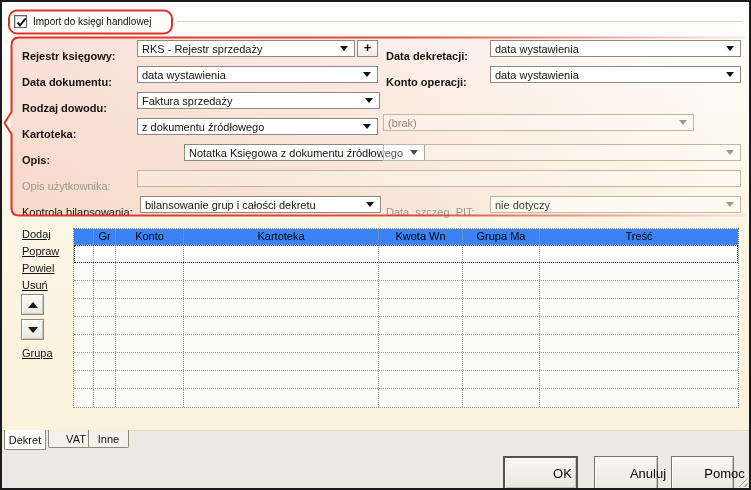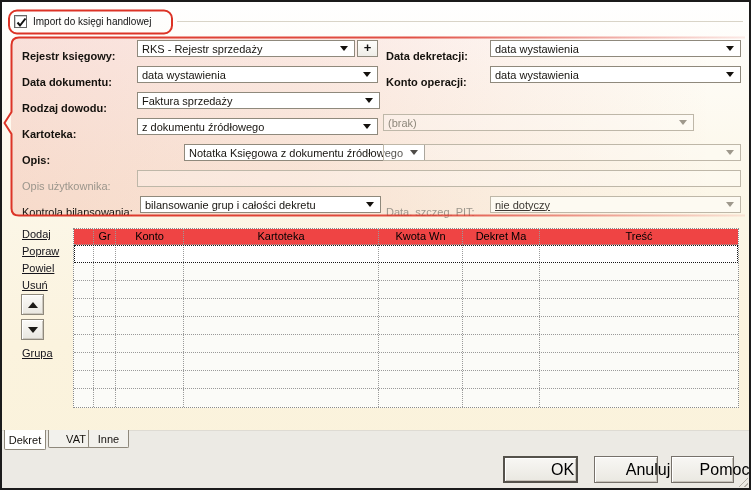--- a/index.html
+++ b/index.html
@@ -26,48 +26,48 @@
   .flabel.bold{font-weight:bold;}
   .flabel.dim{color:#9b968c;}
   
   .combo,.textbox{position:absolute;height:17px;background:#fff;border:1px solid #8f897c;display:flex;align-items:center;z-index:5;}
   .combo-text{flex:1;padding:8px 4px;font-size:11px;color:#17140f;white-space:nowrap;overflow:hidden;}
   .combo-arrow{width:0;height:0;border-left:4px solid transparent;border-right:4px solid transparent;border-top:5px solid #14110d;margin-right:6px;flex:0 0 auto;}
   .combo.disabled,.textbox.disabled{background:rgba(255,255,255,0.25);border-color:#beb7a8;}
   .combo.disabled .combo-text{color:#8e887c;}
   .combo.disabled .combo-arrow{border-top-color:#9e988c;}
   .combo.readonly{background:#fdfaf2;border-color:#beb7a8;}
-  .combo.readonly .combo-text{color:#3c3933;text-decoration:underline;}
+  .combo.readonly .combo-text{color:#3c3933;}
   .combo.readonly .combo-arrow{border-top-color:#9e988c;}
   .plus-btn{position:absolute;left:357px;top:40px;width:21px;height:17px;z-index:5;
     background:linear-gradient(180deg,#fefefc,#efede7);border:1px solid #8f897c;
     font-size:13px;font-weight:bold;color:#111;text-align:center;line-height:14px;cursor:pointer;}
   
   .action-link{position:absolute;left:22px;font-size:11px;color:#15141b;text-decoration:underline;z-index:5;cursor:pointer;white-space:nowrap;}
   .arrow-btn{position:absolute;left:21px;width:23px;height:21px;z-index:5;cursor:pointer;
     background:linear-gradient(180deg,#fbfaf7,#e9e7e0);border:1px solid #8f897c;
     box-shadow:inset 1px 1px 0 #ffffff, inset -1px -1px 0 #ccc8bf;
     display:flex;align-items:center;justify-content:center;}
   .tri-up{width:0;height:0;border-left:5px solid transparent;border-right:5px solid transparent;border-bottom:6px solid #1c1a16;}
   .tri-down{width:0;height:0;border-left:5px solid transparent;border-right:5px solid transparent;border-top:6px solid #1c1a16;}
   
   .dtable{position:absolute;left:73px;top:228px;width:666px;z-index:5;border:1px dotted #8c8c8c;background:#fbfbf8;}
   .trow{display:grid;grid-template-columns:20px 22px 68px 195px 84px 77px 1fr;height:18px;border-bottom:1px dotted #9a9a9a;}
   .trow:last-child{border-bottom:none;}
-  .trow.thead{height:16px;background:#ef4444;}
+  .trow.thead{height:16px;background:#3b82f6;}
   .tc{border-right:1px dotted #9a9a9a;font-size:11px;color:#000;text-align:center;line-height:15px;overflow:hidden;}
   .tc:last-child{border-right:none;}
   .trow.selected{outline:1px dotted #161616;outline-offset:-1px;background:#ffffff;}
   
   .bottom-panel{position:absolute;left:0;top:430px;width:751px;height:60px;background:#eceae4;border-top:1px solid #dedbd3;z-index:4;}
   .tab{position:absolute;z-index:6;font-size:11px;color:#14110d;display:flex;align-items:center;justify-content:center;
     border:1px solid #8e887b;border-top:none;border-radius:0 0 2px 2px;cursor:pointer;white-space:nowrap;}
   .tab.active{left:4px;top:430px;width:42px;height:20px;background:#fffffe;}
   .tab.inactive{top:430px;height:18px;background:#f2f1ec;}
-  .btn{position:absolute;top:456px;height:27px;z-index:6;font-size:16px;color:#000;cursor:pointer;
+  .btn{position:absolute;top:456px;height:34px;z-index:6;font-size:13px;color:#000;cursor:pointer;
     background:linear-gradient(180deg,#f8f7f4,#eae8e1);
     box-shadow:inset 1px 1px 0 #ffffff, inset -1px -1px 0 #c7c3ba;
     display:flex;align-items:center;justify-content:center;padding-left:44px;}
   .btn.normal{border:1px solid #76716a;}
   .btn.default{border:2px solid #55524b;}
   .grip{position:absolute;right:3px;bottom:3px;width:13px;height:13px;z-index:61;
     background:repeating-linear-gradient(-45deg, rgba(0,0,0,0) 0 2px, #b2aea6 2px 3px, rgba(0,0,0,0) 3px 4px);
     clip-path:polygon(100% 0,100% 100%,0 100%);}
 </style>
 </head>
@@ -167,21 +167,21 @@
   </div>
   <div class="action-link" style="top:347px;">Grupa</div>
 
   <div class="dtable">
     <div class="trow thead">
       <div class="tc"></div>
       <div class="tc">Gr</div>
       <div class="tc">Konto</div>
       <div class="tc">Kartoteka</div>
       <div class="tc">Kwota Wn</div>
-      <div class="tc">Dekret Ma</div>
+      <div class="tc">Grupa Ma</div>
       <div class="tc">Treść</div>
     </div>
     <div class="trow selected">
       <div class="tc"></div>
         <div class="tc"></div>
         <div class="tc"></div>
         <div class="tc"></div>
         <div class="tc"></div>
         <div class="tc"></div>
         <div class="tc"></div>

